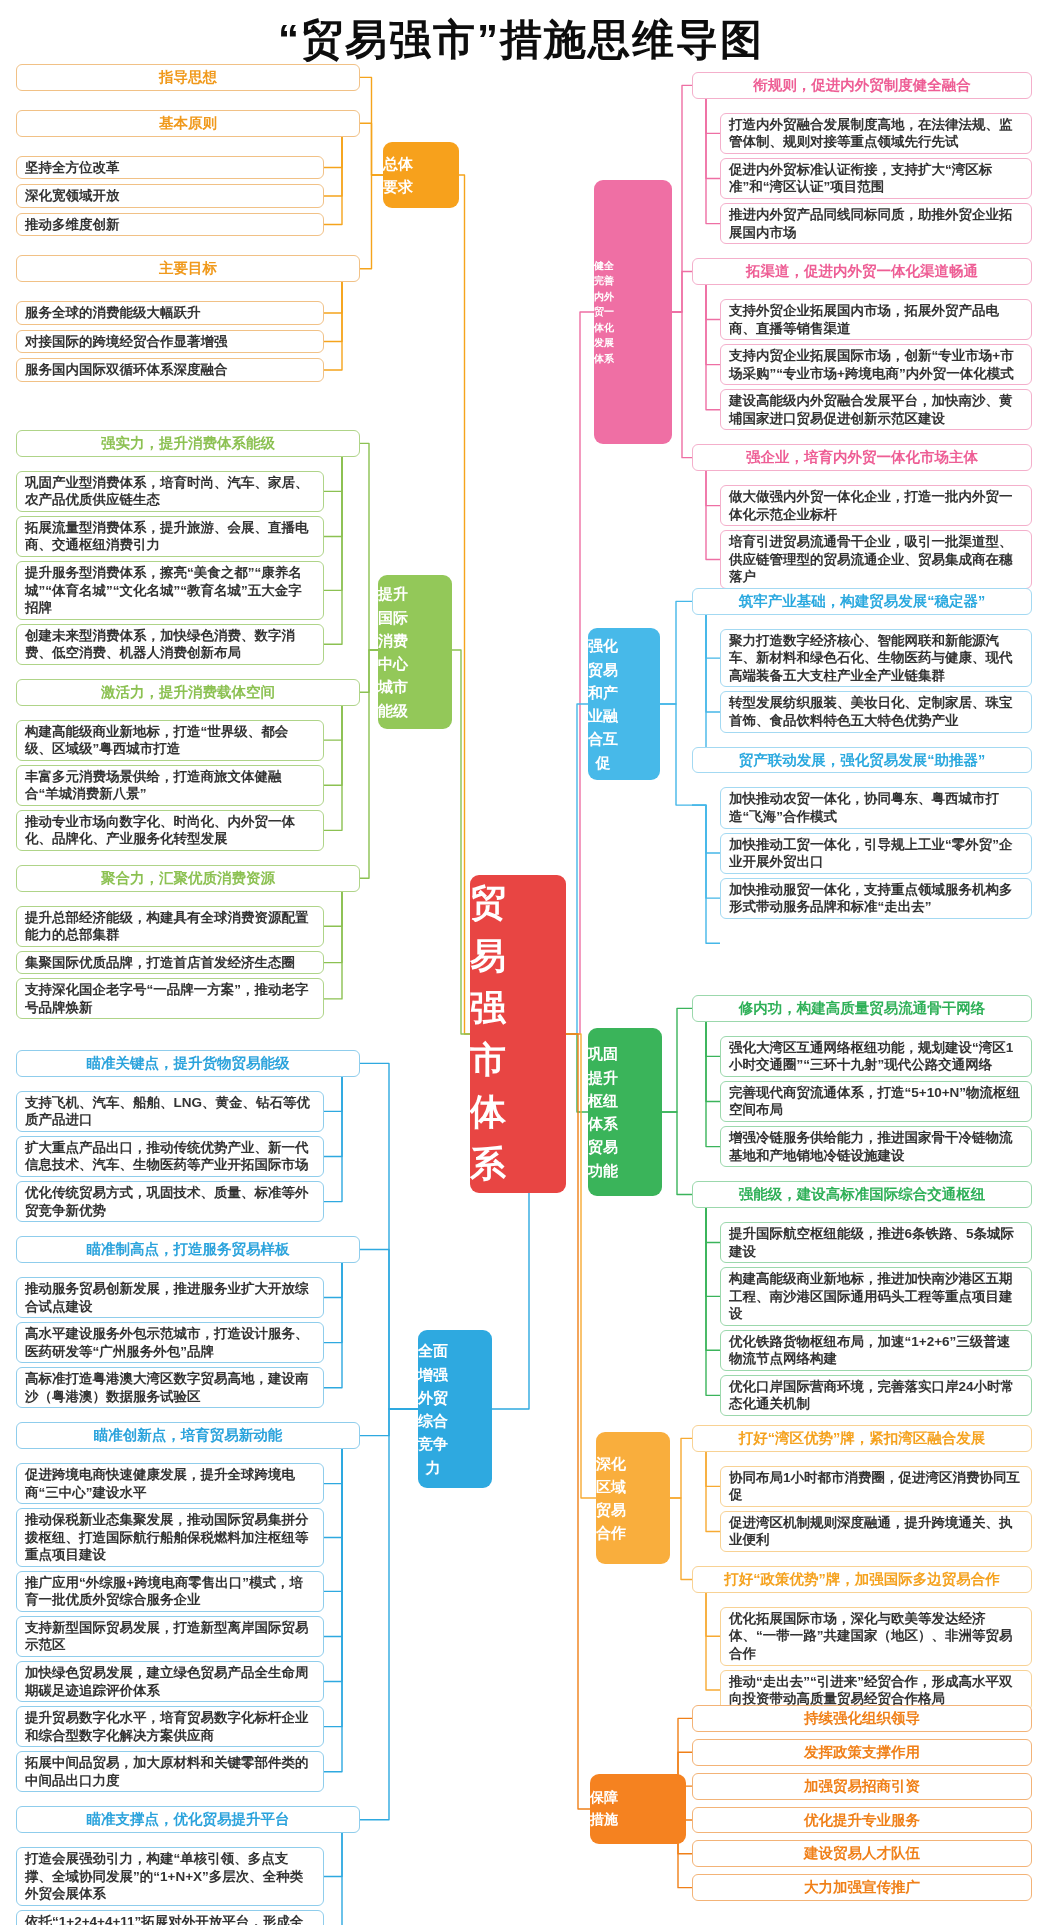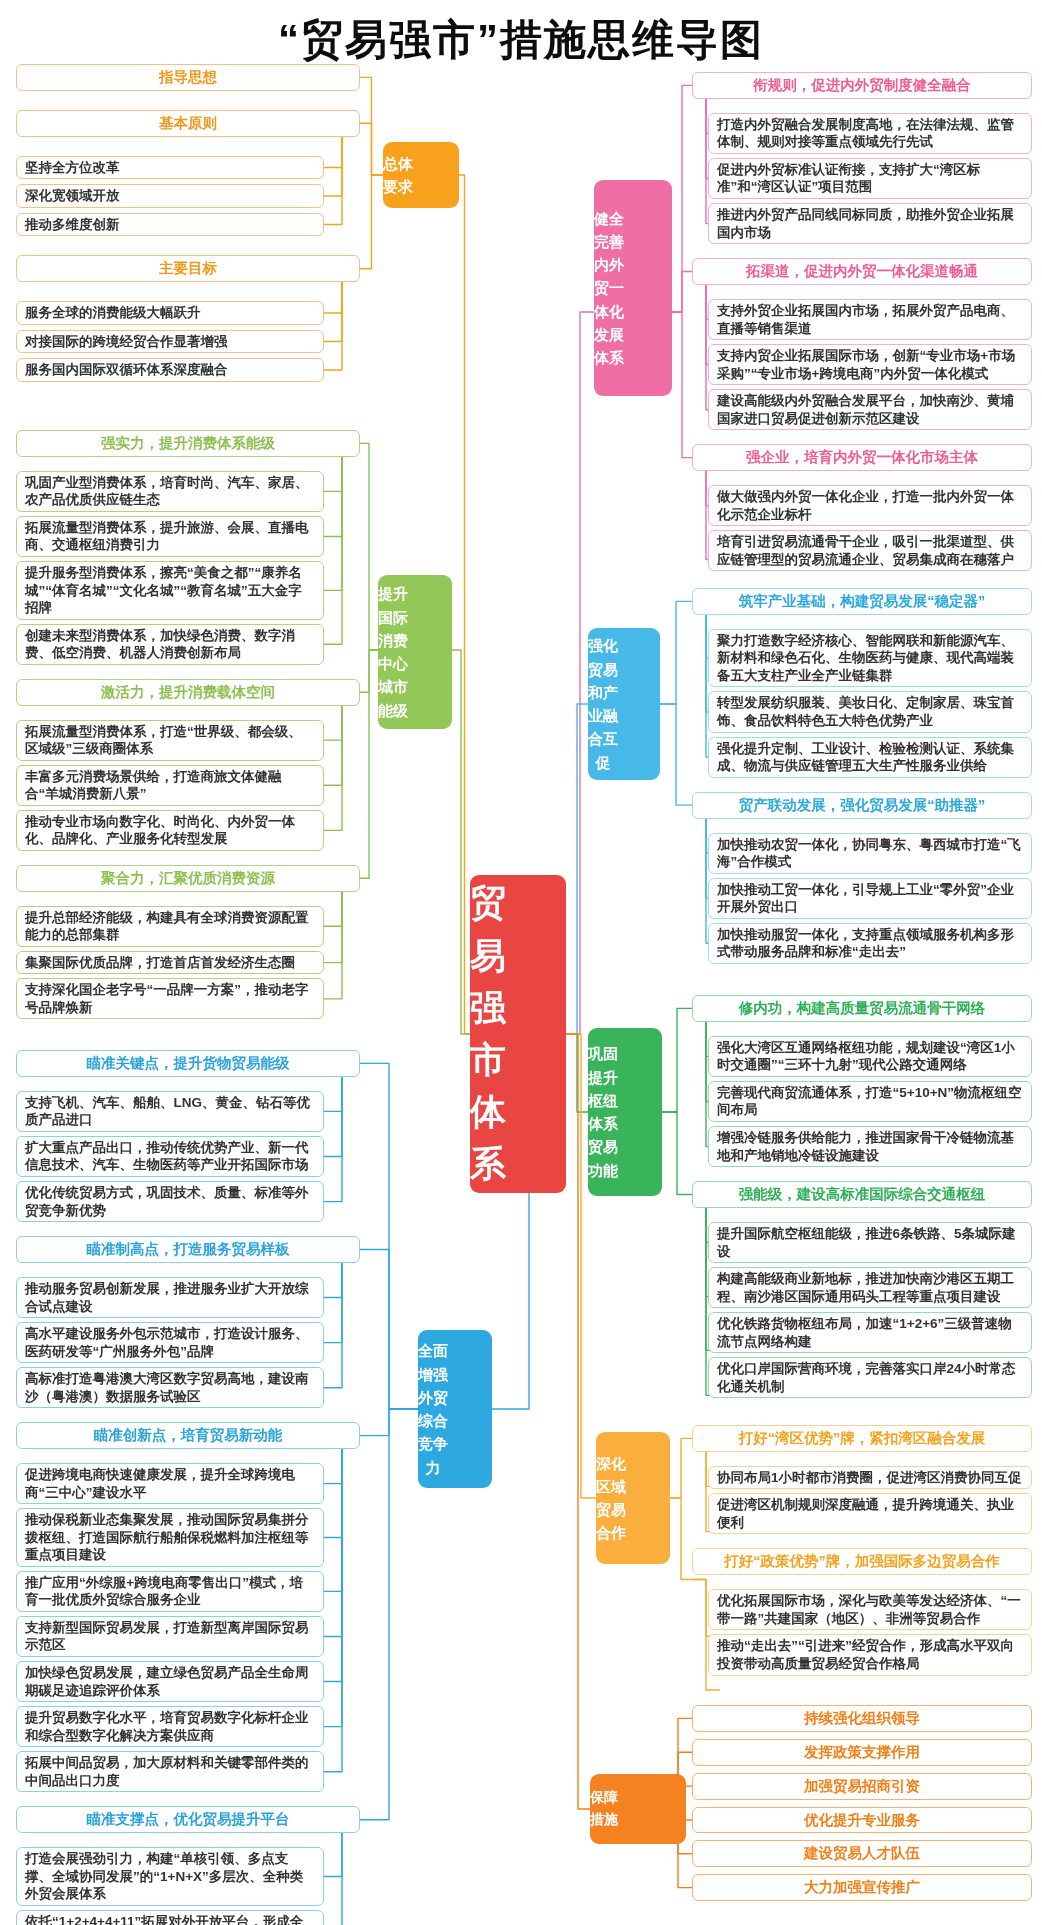--- a/index.html
+++ b/index.html
@@ -14,21 +14,21 @@
   .vt1{word-break:break-all;line-height:1.45;width:1em}
   .group{position:absolute;z-index:2;display:flex;flex-direction:column;gap:4px}
   .box{background:#fff;border:1.4px solid;border-radius:6px;padding:2px 8px;
        font-size:13.5px;line-height:1.3;font-weight:700;color:#333;display:flex;align-items:center}
   .hbox{justify-content:center;text-align:center;font-size:14.5px;padding:3px 8px}
   .sp{margin-top:10px}
   .gL0{gap:5px}
   .gL0 .sp{margin-top:14px}
   .gR4{gap:7px}
   .lf-l{width:308px}
-  .lf-r{margin-left:16px}
+  .lf-r{margin-left:28px}
   .bL0{border-color:#F1C186}.hbox.bL0{color:#F0991B}
   .bL1{border-color:#AFD488}.hbox.bL1{color:#8CC152}
   .bL2{border-color:#8FCDEC}.hbox.bL2{color:#2BA3DC}
   .bR0{border-color:#F4AFCB}.hbox.bR0{color:#EE5E95}
   .bR1{border-color:#A3D9F2}.hbox.bR1{color:#2BA9DF}
   .bR2{border-color:#9BD8AC}.hbox.bR2{color:#2FB058}
   .bR3{border-color:#F8D294}.hbox.bR3{color:#F5A21E}
   .bR4{border-color:#F3B377;color:#F08019;justify-content:center;text-align:center;font-size:14.5px;padding:3px 8px}
 </style>
 </head>
@@ -136,21 +136,21 @@
   <div class="node" id="n-L0" style="left:383px;top:142px;width:76px;height:66px;background:#F7A11C;font-size:15px">
     <span class="vt">总体要求</span>
   </div>
   <div class="node" id="n-L1" style="left:378px;top:575px;width:74px;height:154px;background:#93C859;font-size:15px">
     <span class="vt">提升国际消费中心城市能级</span>
   </div>
   <div class="node" id="n-L2" style="left:418px;top:1330px;width:74px;height:158px;background:#2EA9E0;font-size:15px">
     <span class="vt">全面增强外贸综合竞争力</span>
   </div>
 
-  <div class="node" id="n-R0" style="left:594px;top:180px;width:78px;height:216px;background:#EF6FA4;font-size:15px">
+  <div class="node" id="n-R0" style="left:594px;top:180px;width:78px;height:264px;background:#EF6FA4;font-size:10px">
     <span class="vt">健全完善内外贸一体化发展体系</span>
   </div>
   <div class="node" id="n-R1" style="left:588px;top:628px;width:72px;height:152px;background:#47B9E9;font-size:15px">
     <span class="vt">强化贸易和产业融合互促</span>
   </div>
   <div class="node" id="n-R2" style="left:588px;top:1028px;width:74px;height:168px;background:#3AB45A;font-size:15px">
     <span class="vt">巩固提升枢纽体系贸易功能</span>
   </div>
   <div class="node" id="n-R3" style="left:596px;top:1432px;width:74px;height:132px;background:#F9AE3D;font-size:15px">
     <span class="vt">深化区域贸易合作</span>
@@ -171,21 +171,21 @@
     <div class="box bL0 lf-l">服务国内国际双循环体系深度融合</div>
   </div>
 
   <div class="group" style="left:16px;top:430px;width:344px">
     <div class="box hbox bL1" id="h-L1-0">强实力，提升消费体系能级</div>
     <div class="box bL1 lf-l sp">巩固产业型消费体系，培育时尚、汽车、家居、农产品优质供应链生态</div>
     <div class="box bL1 lf-l">拓展流量型消费体系，提升旅游、会展、直播电商、交通枢纽消费引力</div>
     <div class="box bL1 lf-l">提升服务型消费体系，擦亮“美食之都”“康养名城”“体育名城”“文化名城”“教育名城”五大金字招牌</div>
     <div class="box bL1 lf-l">创建未来型消费体系，加快绿色消费、数字消费、低空消费、机器人消费创新布局</div>
     <div class="box hbox bL1 sp" id="h-L1-1">激活力，提升消费载体空间</div>
-    <div class="box bL1 lf-l sp">拓展流量型消费体系，打造“世界级、都会级、区域级”三级商圈体系</div>
+    <div class="box bL1 lf-l sp">构建高能级商业新地标，打造“世界级、都会级、区域级”粤西城市打造</div>
     <div class="box bL1 lf-l">丰富多元消费场景供给，打造商旅文体健融合“羊城消费新八景”</div>
     <div class="box bL1 lf-l">推动专业市场向数字化、时尚化、内外贸一体化、品牌化、产业服务化转型发展</div>
     <div class="box hbox bL1 sp" id="h-L1-2">聚合力，汇聚优质消费资源</div>
     <div class="box bL1 lf-l sp">提升总部经济能级，构建具有全球消费资源配置能力的总部集群</div>
     <div class="box bL1 lf-l">集聚国际优质品牌，打造首店首发经济生态圈</div>
     <div class="box bL1 lf-l">支持深化国企老字号“一品牌一方案”，推动老字号品牌焕新</div>
   </div>
 
   <div class="group" style="left:16px;top:1050px;width:344px">
     <div class="box hbox bL2" id="h-L2-0">瞄准关键点，提升货物贸易能级</div>
@@ -220,21 +220,20 @@
     <div class="box bR0 lf-r">建设高能级内外贸融合发展平台，加快南沙、黄埔国家进口贸易促进创新示范区建设</div>
     <div class="box hbox bR0 sp" id="h-R0-2">强企业，培育内外贸一体化市场主体</div>
     <div class="box bR0 lf-r sp">做大做强内外贸一体化企业，打造一批内外贸一体化示范企业标杆</div>
     <div class="box bR0 lf-r">培育引进贸易流通骨干企业，吸引一批渠道型、供应链管理型的贸易流通企业、贸易集成商在穗落户</div>
   </div>
 
   <div class="group" style="left:692px;top:588px;width:340px">
     <div class="box hbox bR1" id="h-R1-0">筑牢产业基础，构建贸易发展“稳定器”</div>
     <div class="box bR1 lf-r sp">聚力打造数字经济核心、智能网联和新能源汽车、新材料和绿色石化、生物医药与健康、现代高端装备五大支柱产业全产业链集群</div>
     <div class="box bR1 lf-r">转型发展纺织服装、美妆日化、定制家居、珠宝首饰、食品饮料特色五大特色优势产业</div>
-    <div class="box bR1 lf-r">强化提升定制、工业设计、检验检测认证、系统集成、物流与供应链管理五大生产性服务业供给</div>
     <div class="box hbox bR1 sp" id="h-R1-1">贸产联动发展，强化贸易发展“助推器”</div>
     <div class="box bR1 lf-r sp">加快推动农贸一体化，协同粤东、粤西城市打造“飞海”合作模式</div>
     <div class="box bR1 lf-r">加快推动工贸一体化，引导规上工业“零外贸”企业开展外贸出口</div>
     <div class="box bR1 lf-r">加快推动服贸一体化，支持重点领域服务机构多形式带动服务品牌和标准“走出去”</div>
   </div>
 
   <div class="group" style="left:692px;top:995px;width:340px">
     <div class="box hbox bR2" id="h-R2-0">修内功，构建高质量贸易流通骨干网络</div>
     <div class="box bR2 lf-r sp">强化大湾区互通网络枢纽功能，规划建设“湾区1小时交通圈”“三环十九射”现代公路交通网络</div>
     <div class="box bR2 lf-r">完善现代商贸流通体系，打造“5+10+N”物流枢纽空间布局</div>

